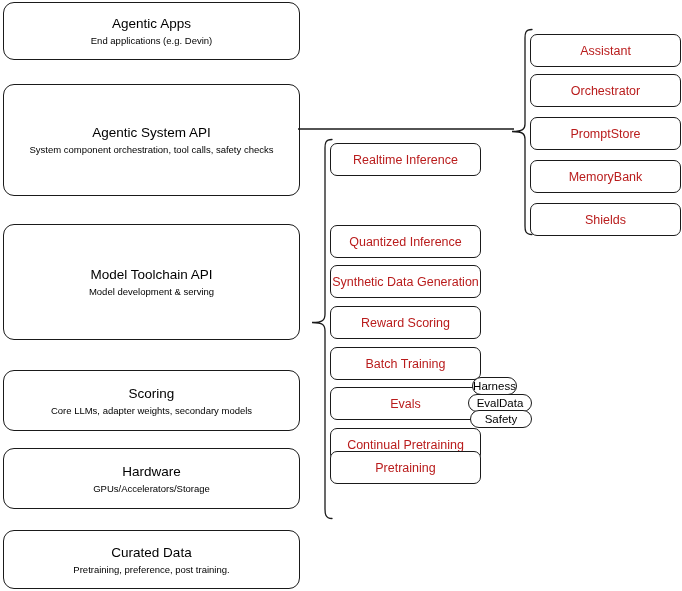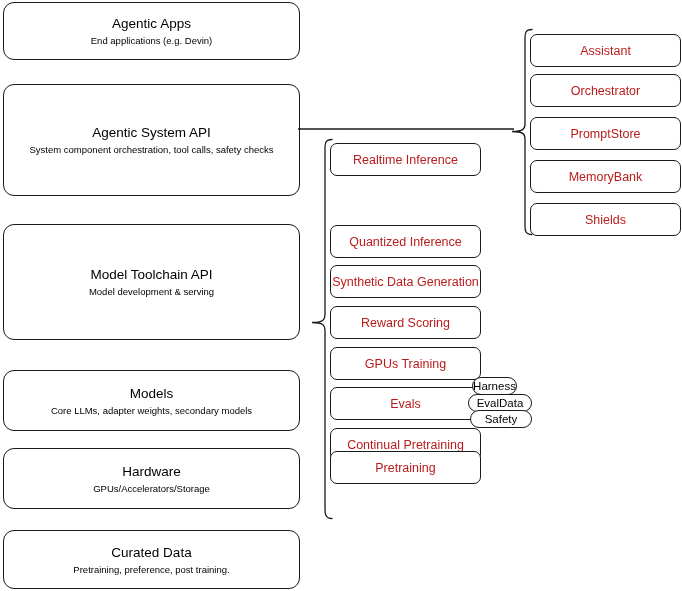--- a/index.html
+++ b/index.html
@@ -92,21 +92,21 @@
     <div class="title">Agentic Apps</div>
     <div class="subtitle">End applications (e.g. Devin)</div>
   </div>
 
   <div class="box" style="left:3px; top:224px; width:297px; height:116px;">
     <div class="title">Model Toolchain API</div>
     <div class="subtitle">Model development &amp; serving</div>
   </div>
 
   <div class="box" style="left:3px; top:370px; width:297px; height:61px;">
-    <div class="title">Models</div>
+    <div class="title">Scoring</div>
     <div class="subtitle">Core LLMs, adapter weights, secondary models</div>
   </div>
 
   <div class="box" style="left:3px; top:448px; width:297px; height:61px;">
     <div class="title">Hardware</div>
     <div class="subtitle">GPUs/Accelerators/Storage</div>
   </div>
 
   <div class="box" style="left:3px; top:530px; width:297px; height:59px;">
     <div class="title">Curated Data</div>
@@ -159,21 +159,21 @@
   <div class="stack-box" style="left:330px; top:225px; width:151px; height:33px;">
     <span>Quantized Inference</span>
   </div>
   <div class="stack-box" style="left:330px; top:265px; width:151px; height:33px;">
     <span>Synthetic Data Generation</span>
   </div>
   <div class="stack-box" style="left:330px; top:306px; width:151px; height:33px;">
     <span>Reward Scoring</span>
   </div>
   <div class="stack-box" style="left:330px; top:347px; width:151px; height:33px;">
-    <span>GPUs Training</span>
+    <span>Batch Training</span>
   </div>
   <div class="stack-box" style="left:330px; top:387px; width:151px; height:33px;">
     <span>Evals</span>
   </div>
   <div class="stack-box" style="left:330px; top:428px; width:151px; height:33px;">
     <span>Continual Pretraining</span>
   </div>
   <div class="stack-box" style="left:330px; top:451px; width:151px; height:33px;">
     <span>Pretraining</span>
   </div>

